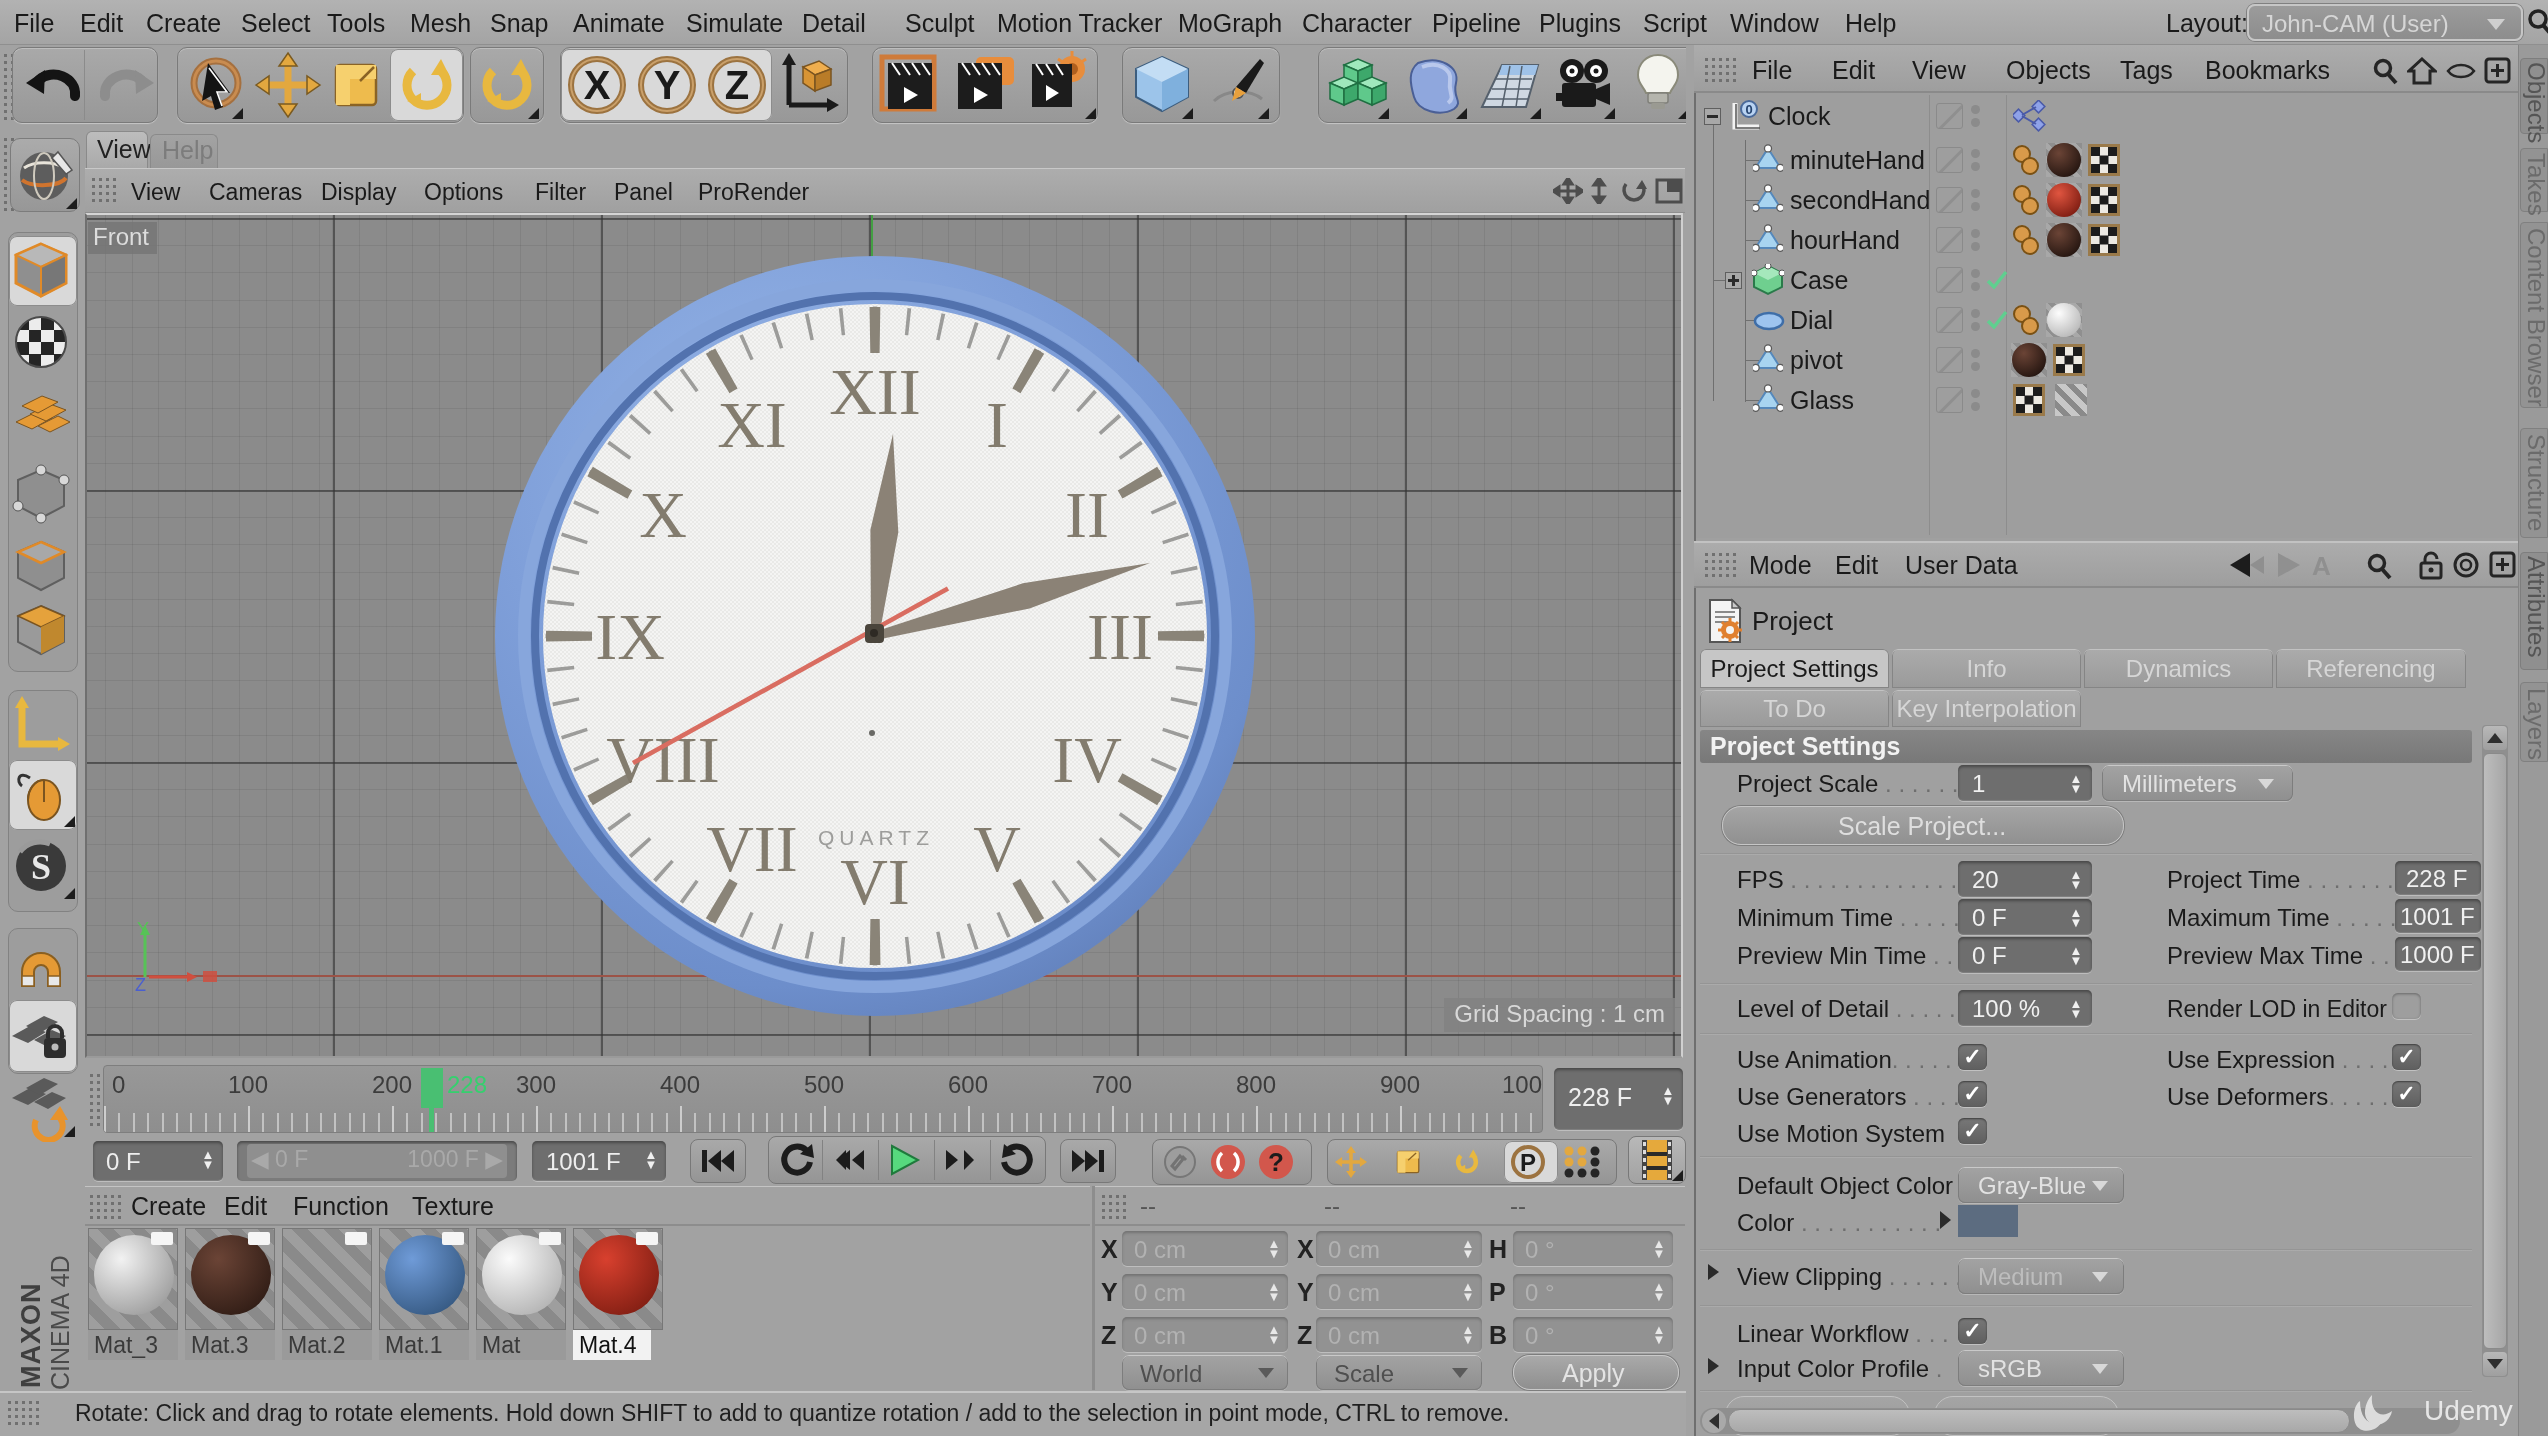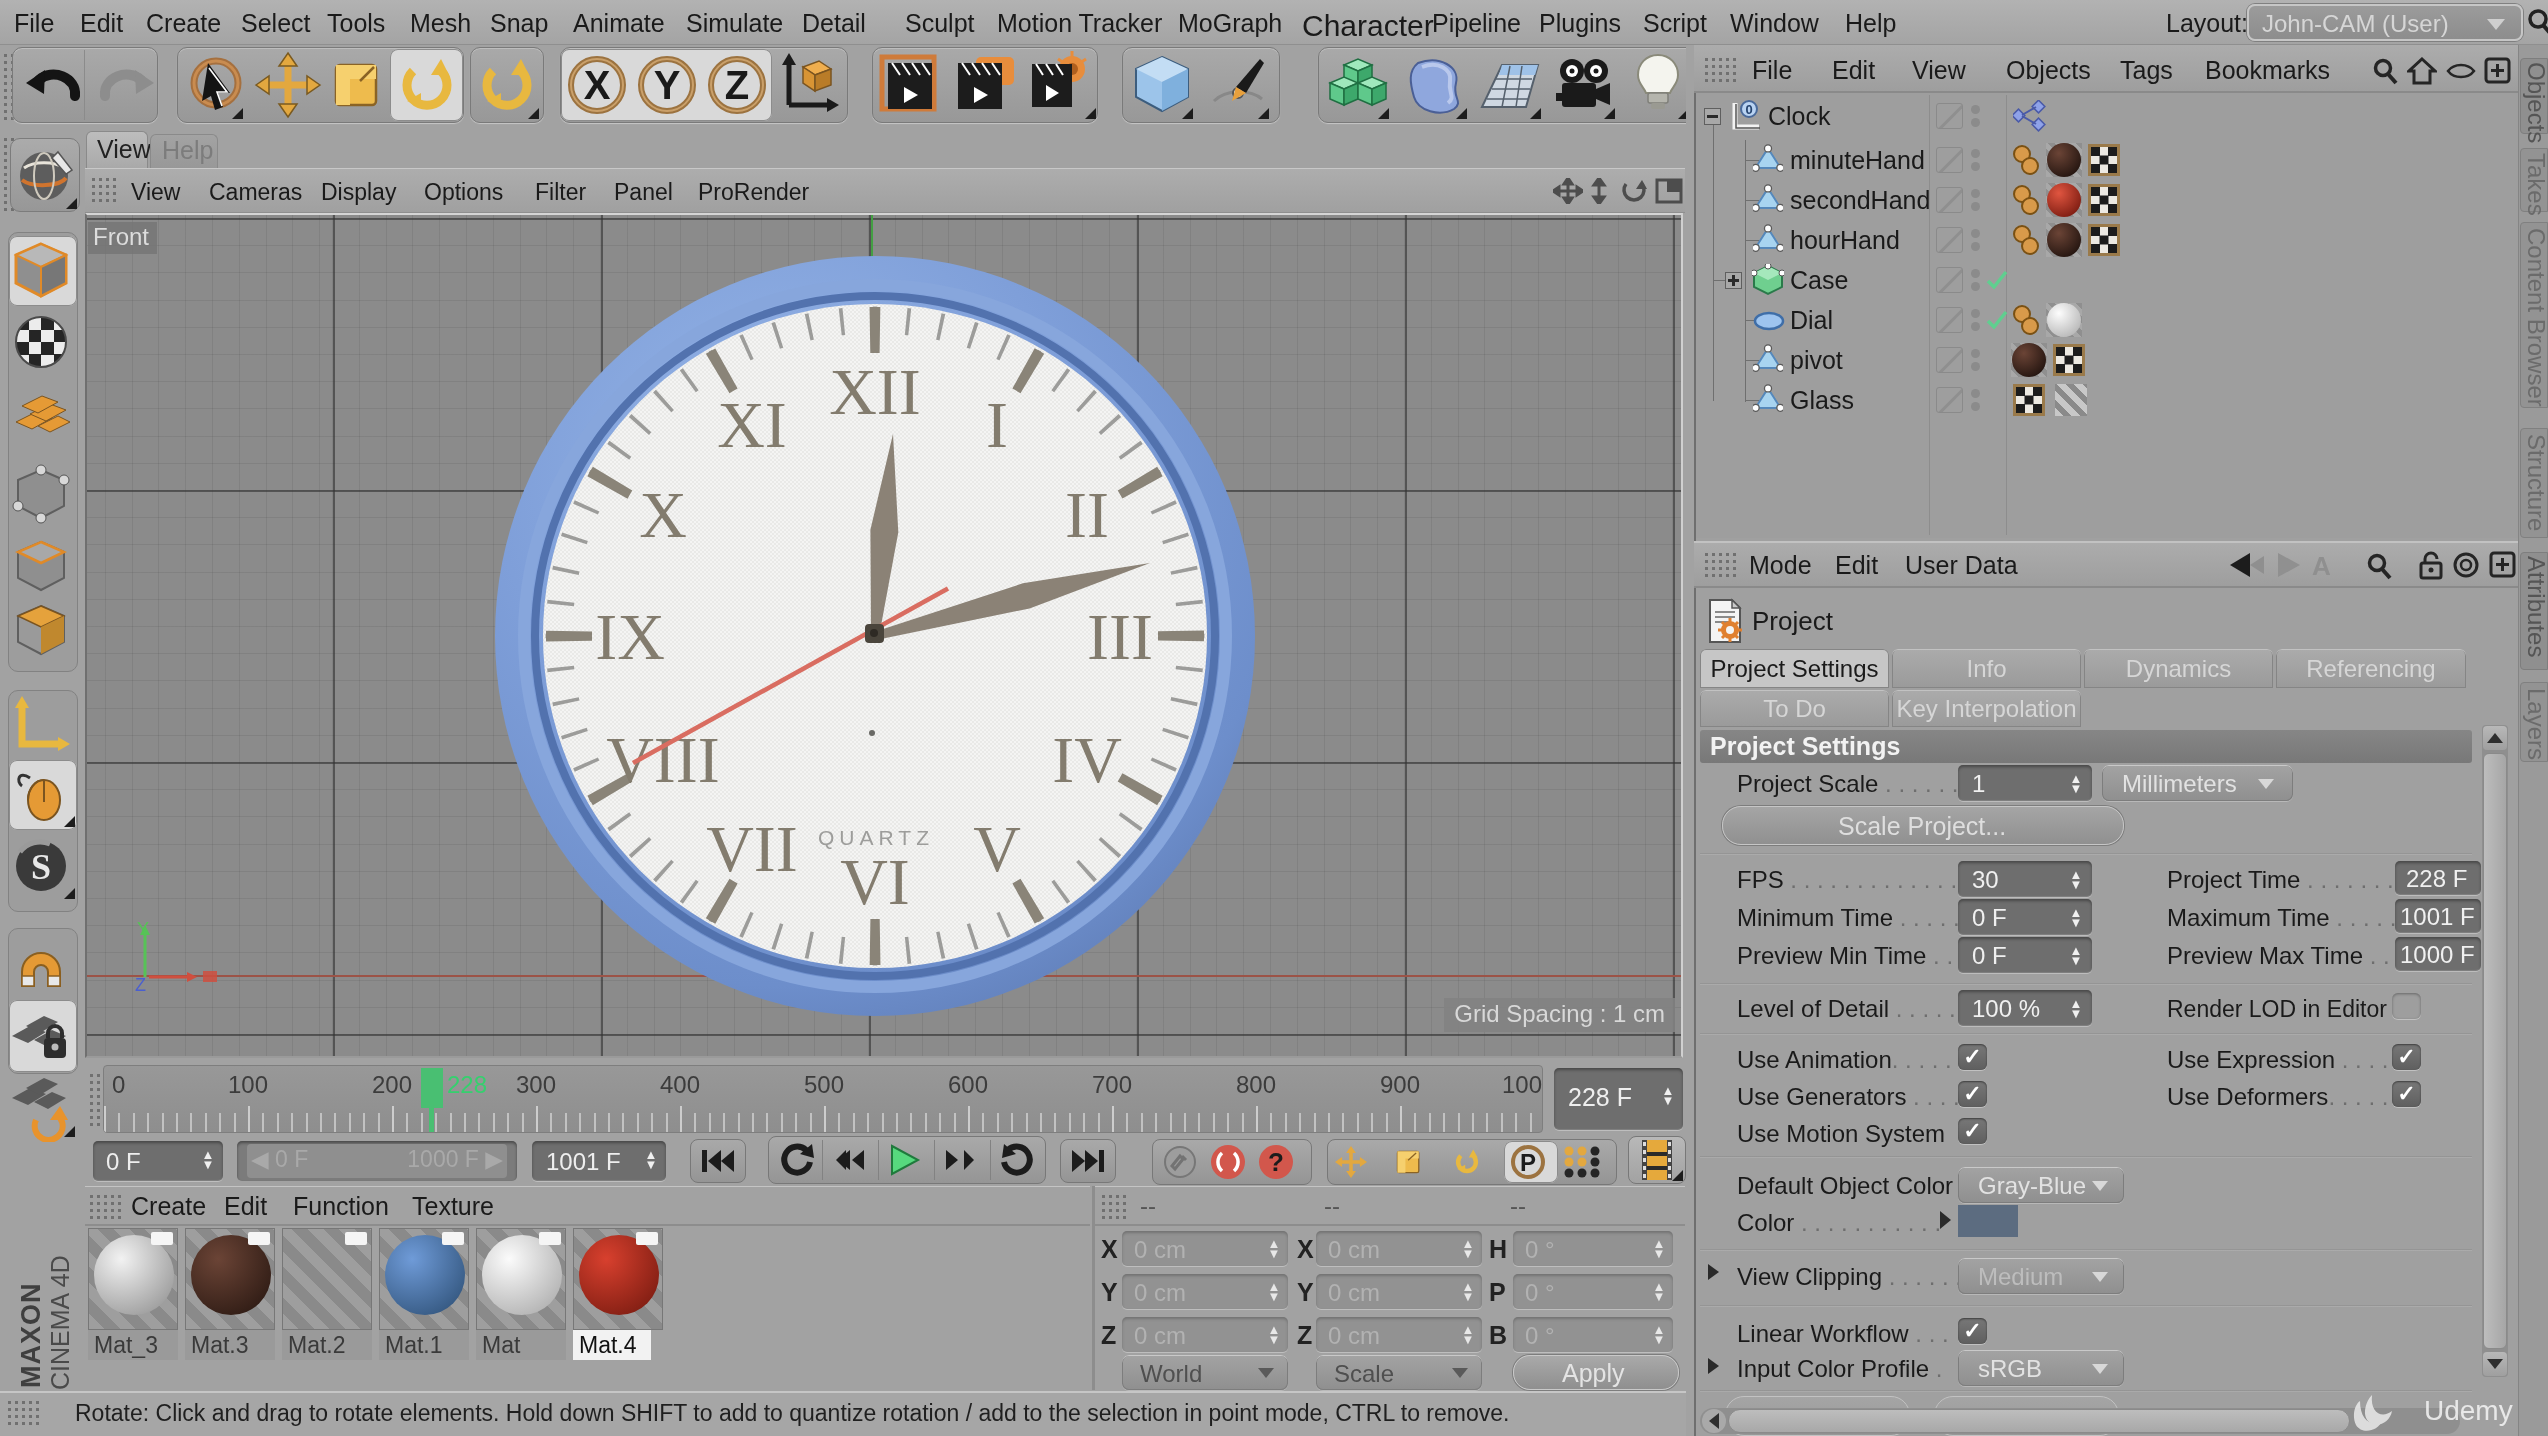--- a/index.html
+++ b/index.html
@@ -33,21 +33,21 @@
 <div class="t" style="top:9px;left:241px;font-size:25px">Select</div>
 <div class="t" style="top:9px;left:327px;font-size:25px">Tools</div>
 <div class="t" style="top:9px;left:410px;font-size:25px">Mesh</div>
 <div class="t" style="top:9px;left:490px;font-size:25px">Snap</div>
 <div class="t" style="top:9px;left:573px;font-size:25px">Animate</div>
 <div class="t" style="top:9px;left:686px;font-size:25px">Simulate</div>
 <div class="t" style="top:9px;left:802px;font-size:25px">Detail</div>
 <div class="t" style="top:9px;left:905px;font-size:25px">Sculpt</div>
 <div class="t" style="top:9px;left:997px;font-size:25px">Motion Tracker</div>
 <div class="t" style="top:9px;left:1178px;font-size:25px">MoGraph</div>
-<div class="t" style="top:9px;left:1302px;font-size:30px">Character</div>
+<div class="t" style="top:9px;left:1302px;font-size:25px">Character</div>
 <div class="t" style="top:9px;left:1432px;font-size:25px">Pipeline</div>
 <div class="t" style="top:9px;left:1539px;font-size:25px">Plugins</div>
 <div class="t" style="top:9px;left:1643px;font-size:25px">Script</div>
 <div class="t" style="top:9px;left:1730px;font-size:25px">Window</div>
 <div class="t" style="top:9px;left:1845px;font-size:25px">Help</div>
 <div class="t" style="top:9px;left:2166px;font-size:25px">Layout:</div>
 <div class="a" style="left:2247px;top:4px;width:276px;height:37px;background:linear-gradient(#9b9b9b,#8d8d8d);border:2px solid #c6c6c6;border-radius:8px;box-shadow:0 0 0 1px #808080"></div>
 <div class="t" style="top:10px;left:2262px;font-size:24px;color:#d6d6d6">John-CAM (User)</div>
 <div class="a" style="left:2487px;top:19px;width:0;height:0;border-left:9px solid transparent;border-right:9px solid transparent;border-top:11px solid #cfcfcf"></div>
 <svg class="a" style="left:2526px;top:6px" width="28" height="32" viewBox="0 0 28 32">
@@ -1044,21 +1044,21 @@
 <div class="spin" style="left:2068px;top:774px">▲<br>▼</div>
 <div class="a drop" style="left:2102px;top:765px;width:191px;height:36px"></div>
 <div class="t" style="left:2122px;top:770px;font-size:24px;color:#e2e2e2">Millimeters</div>
 <div class="a" style="left:2258px;top:779px;width:0;height:0;border-left:8px solid transparent;border-right:8px solid transparent;border-top:10px solid #d8d8d8"></div>
 <div class="a" style="left:1722px;top:806px;width:402px;height:39px;background:linear-gradient(#a5a5a5,#909090);border:1px solid #c6c6c6;border-radius:19px;box-shadow:0 0 0 1px #7d7d7d"></div>
 <div class="t" style="left:1838px;top:812px;font-size:25px;color:#dedede">Scale Project...</div>
 <div class="sep" style="left:1700px;top:853px;width:772px"></div>
 
 <div class="t" style="left:1737px;top:866px;font-size:24px">FPS <span style="color:#6e6e6e">. . . . . . . . . . . . . .</span></div>
 <div class="a dark" style="left:1958px;top:861px;width:134px;height:36px"></div>
-<div class="t" style="left:1972px;top:866px;font-size:24px;color:#f0f0f0">30</div>
+<div class="t" style="left:1972px;top:866px;font-size:24px;color:#f0f0f0">20</div>
 <div class="spin" style="left:2068px;top:870px">▲<br>▼</div>
 <div class="t" style="left:2167px;top:866px;font-size:24px">Project Time <span style="color:#6e6e6e">. . . . . . . .</span></div>
 <div class="a dark" style="left:2395px;top:861px;width:86px;height:34px"></div>
 <div class="t" style="left:2406px;top:865px;font-size:24px;color:#f0f0f0">228 F</div>
 <div class="t" style="left:1737px;top:904px;font-size:24px">Minimum Time <span style="color:#6e6e6e">. . . . .</span></div>
 <div class="a dark" style="left:1958px;top:899px;width:134px;height:36px"></div>
 <div class="t" style="left:1972px;top:904px;font-size:24px;color:#f0f0f0">0 F</div>
 <div class="spin" style="left:2068px;top:908px">▲<br>▼</div>
 <div class="t" style="left:2167px;top:904px;font-size:24px">Maximum Time <span style="color:#6e6e6e">. . . . . .</span></div>
 <div class="a dark" style="left:2395px;top:899px;width:86px;height:34px"></div>

